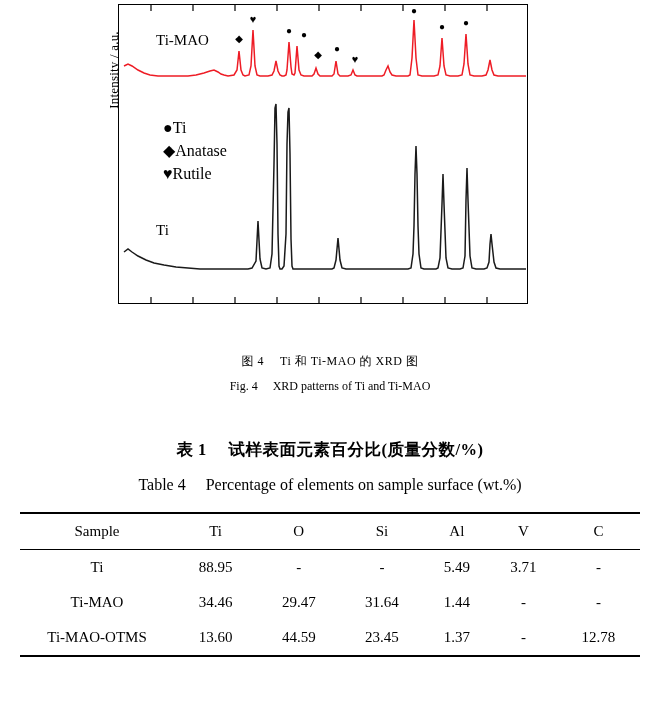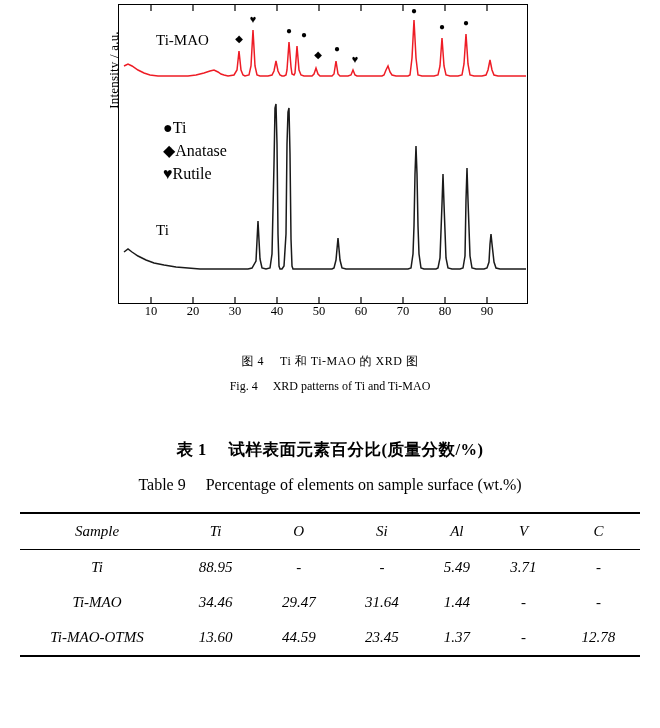--- a/index.html
+++ b/index.html
@@ -139,21 +139,20 @@
     border-top: 2.2px solid #000;
     border-bottom: 1.1px solid #000;
   }
   table.data tbody tr:last-child {
     border-bottom: 2.2px solid #000;
   }
   table.data th, table.data td {
     text-align: center;
     padding: 9px 2px 9px 2px;
     font-weight: normal;
-    font-style: italic;
   }
   table.data th:first-child, table.data td:first-child {
     text-align: center;
     width: 150px;
   }
 </style>
 </head>
 <body>
 
 <div class="figure-wrap">
@@ -242,39 +241,28 @@
     <div class="curve-label" style="left:38px;top:28px;">Ti-MAO</div>
     <div class="curve-label" style="left:38px;top:218px;">Ti</div>
 
     <div class="legend" style="left:45px;top:112px;">
       <div>●Ti</div>
       <div>◆Anatase</div>
       <div>♥Rutile</div>
     </div>
   </div>
 
-  <div class="xtick-labels">
-    <span style="left:33px;">10</span>
-    <span style="left:75px;">20</span>
-    <span style="left:117px;">30</span>
-    <span style="left:159px;">40</span>
-    <span style="left:201px;">50</span>
-    <span style="left:243px;">60</span>
-    <span style="left:285px;">70</span>
-    <span style="left:327px;">80</span>
-    <span style="left:369px;">90</span>
-  </div>
 
 </div>
 
 <div class="cap cap-cn">图 4　 Ti 和 Ti-MAO 的 XRD 图</div>
 <div class="cap cap-en">Fig. 4　 XRD patterns of Ti and Ti-MAO</div>
 
 <div class="tbl-title-cn">表 1　 试样表面元素百分比(质量分数/%)</div>
-<div class="tbl-title-en">Table 9　 Percentage of elements on sample surface (wt.%)</div>
+<div class="tbl-title-en">Table 4　 Percentage of elements on sample surface (wt.%)</div>
 
 <div class="tbl-wrap">
   <table class="data">
     <thead>
       <tr>
         <th>Sample</th>
         <th>Ti</th>
         <th>O</th>
         <th>Si</th>
         <th>Al</th>

